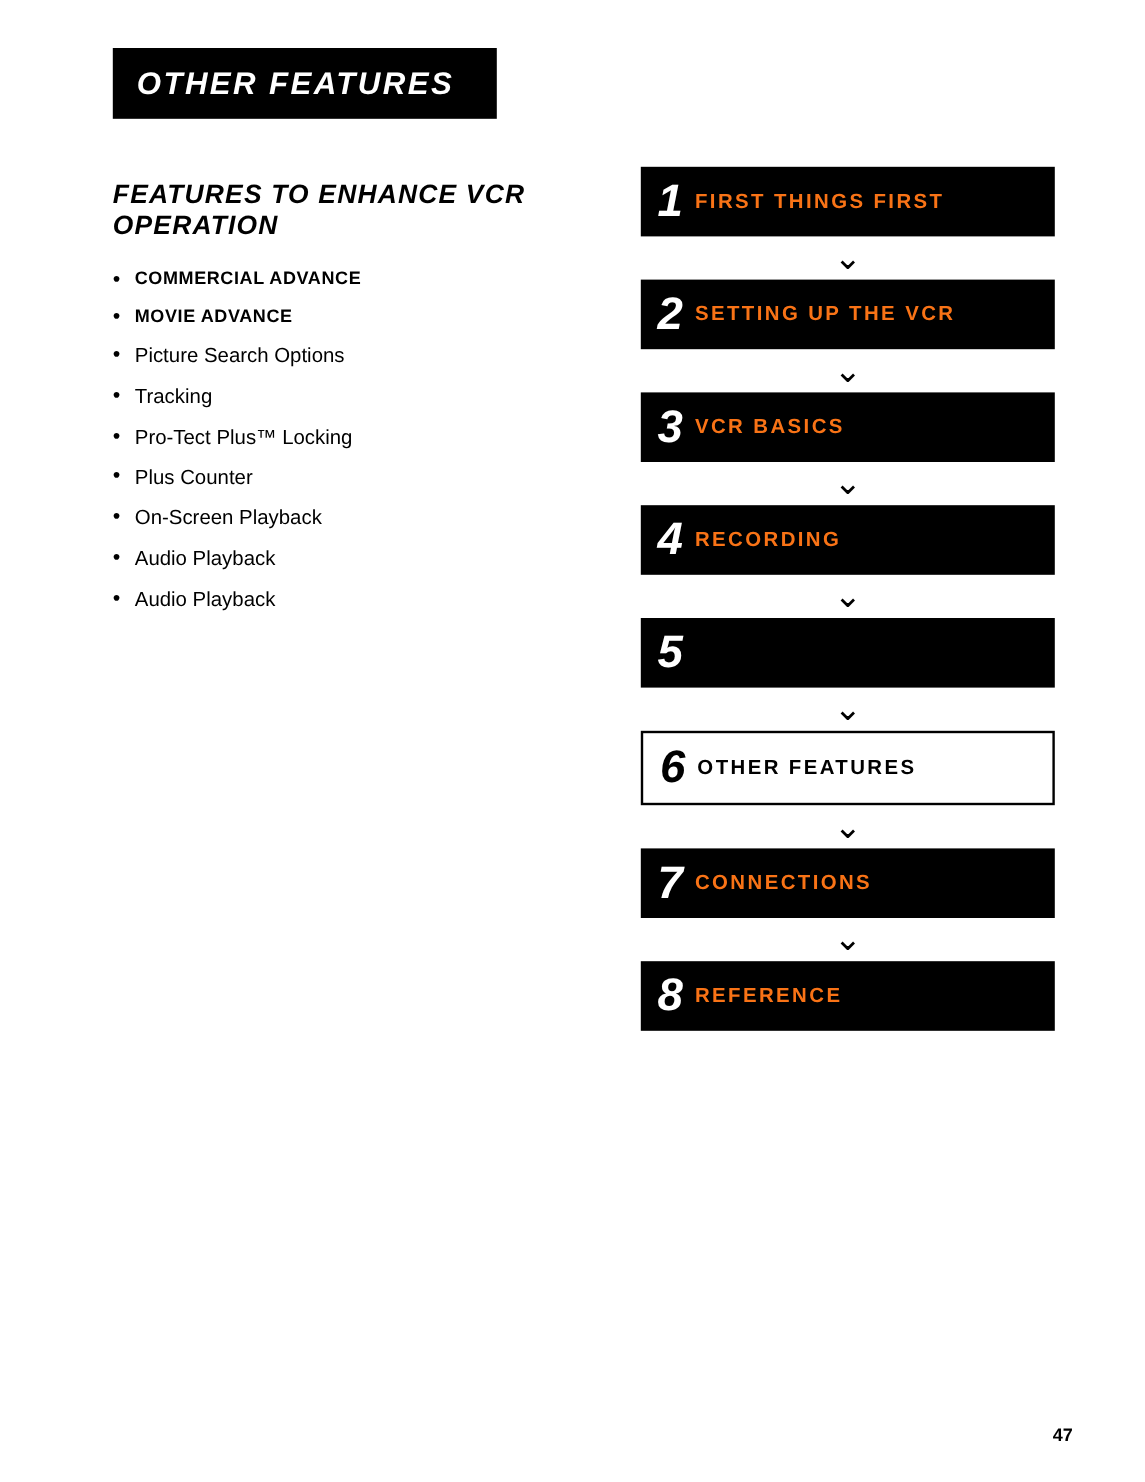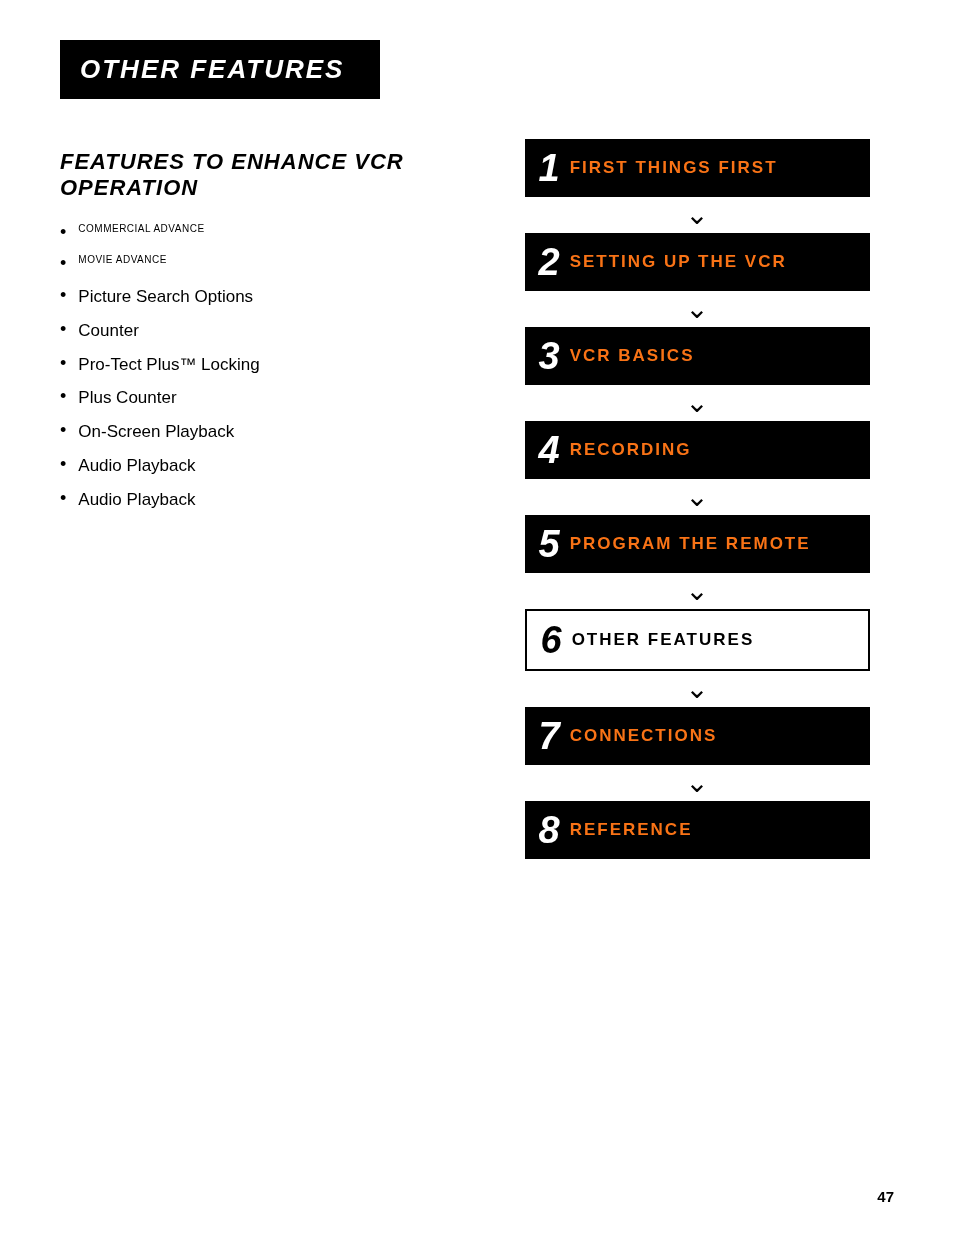--- a/index.html
+++ b/index.html
@@ -9,21 +9,21 @@
       height: 1235px;
       background: #ffffff;
       font-family: 'Arial', sans-serif;
       position: relative;
       overflow: hidden;
     }
 
     .page-container {
       width: 954px;
       height: 1235px;
-      padding: 40px 60px;
+      padding: 40px 94px;
       position: relative;
     }
 
     
     .header-bar {
       background: #000000;
       padding: 14px 20px;
       margin-bottom: 40px;
       display: inline-block;
       min-width: 320px;
@@ -82,23 +82,23 @@
       line-height: 1.2;
       flex-shrink: 0;
     }
 
     .bullet-list li .bullet-text {
       font-size: 17px;
     }
 
     .bullet-list li.uppercase-item .bullet-text {
       text-transform: uppercase;
-      font-weight: normal;
+      font-weight: bold;
       letter-spacing: 0.5px;
-      font-size: 10px;
+      font-size: 15px;
     }
 
     
     .right-column {
       flex: 1;
       display: flex;
       flex-direction: column;
       align-items: center;
       padding-top: 0;
     }
@@ -195,21 +195,21 @@
           <li class="uppercase-item">
             <span class="bullet-dot">•</span>
             <span class="bullet-text">MOVIE ADVANCE</span>
           </li>
           <li>
             <span class="bullet-dot">•</span>
             <span class="bullet-text">Picture Search Options</span>
           </li>
           <li>
             <span class="bullet-dot">•</span>
-            <span class="bullet-text">Counter</span>
+            <span class="bullet-text">Tracking</span>
           </li>
           <li>
             <span class="bullet-dot">•</span>
             <span class="bullet-text">Pro-Tect Plus™ Locking</span>
           </li>
           <li>
             <span class="bullet-dot">•</span>
             <span class="bullet-text">Plus Counter</span>
           </li>
           <li>
@@ -252,21 +252,20 @@
         <div class="nav-item">
           <div class="nav-bar filled">
             <span class="nav-number">4</span>
             <span class="nav-label">RECORDING</span>
           </div>
         </div>
         <div class="arrow-down">⌄</div>
         <div class="nav-item">
           <div class="nav-bar filled">
             <span class="nav-number">5</span>
-            <span class="nav-label">PROGRAM THE REMOTE</span>
           </div>
         </div>
         <div class="arrow-down">⌄</div>
         <div class="nav-item">
           <div class="nav-bar outlined">
             <span class="nav-number">6</span>
             <span class="nav-label">OTHER FEATURES</span>
           </div>
         </div>
         <div class="arrow-down">⌄</div>

